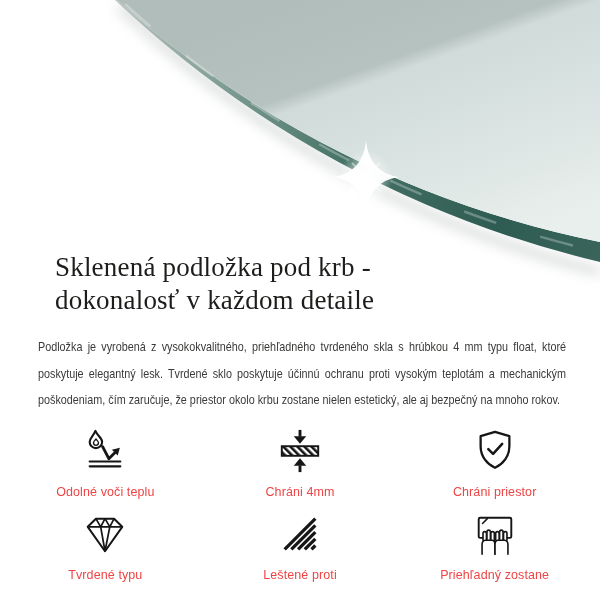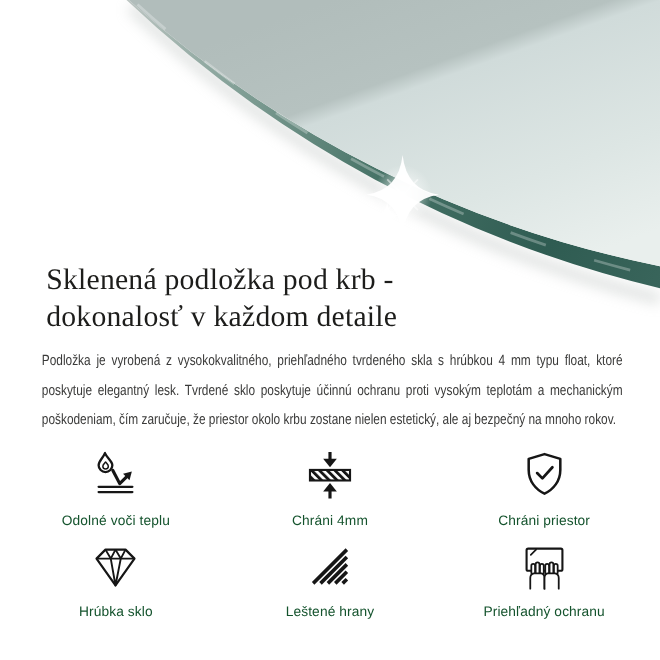--- a/index.html
+++ b/index.html
@@ -3,37 +3,37 @@
 <meta charset="utf-8">
 <style>
   html,body { margin:0; padding:0; background:#ffffff; }
   .page {
     position:relative; width:600px; height:600px; overflow:hidden;
     background:#ffffff; font-family:"Liberation Sans", sans-serif;
   }
   .hero { position:absolute; top:0; left:0; width:600px; height:310px; }
   .content { position:relative; padding:234px 0 0 38px; }
   .title {
-    margin:4px; max-width:430px;
+    margin:17px; max-width:430px;
     font-family:"Liberation Serif", serif; font-weight:400;
     font-size:27px; line-height:33px; color:#1d1d1b; letter-spacing:0.2px;
   }
   .desc {
     margin:11px 0 0 0; width:660px;
     transform:scaleX(0.8); transform-origin:0 0;
     font-size:13.5px; line-height:26.5px; color:#3a3a39;
     text-align:justify;
   }
   .features {
     margin:14px 0 0 -30px; width:584px;
     display:grid; grid-template-columns:repeat(3,1fr); row-gap:12px;
   }
   .feature { display:flex; flex-direction:column; align-items:center; }
   .icon-box { height:46px; display:flex; align-items:center; justify-content:center; }
-  .feature .label { margin-top:11px; font-size:12.5px; color:#14532d; letter-spacing:0.1px; }
+  .feature .label { margin-top:11px; font-size:12.5px; color:#ef4444; letter-spacing:0.1px; }
   .icon-box svg { display:block; }
 </style>
 </head>
 <body>
 
 <div class="page">
 
   <div class="hero">
     <svg width="600" height="310" viewBox="0 0 600 310" aria-hidden="true">
       <defs>
@@ -130,51 +130,51 @@
       </div>
 
       <div class="feature">
         <div class="icon-box">
           <svg width="46" height="46" viewBox="0 0 48 48" fill="none" stroke="#161616" stroke-width="2.1" stroke-linejoin="round">
             <path d="M 14.5 8 H 33.5 L 42 16.5 L 24 42 L 6 16.5 Z"></path>
             <path d="M 6 16.5 H 42" stroke-width="1.8"></path>
             <path d="M 14.5 8 L 19.5 16.5 L 24 42 M 24 8 L 19.5 16.5 M 24 8 L 29 16.5 L 24 42 M 33.5 8 L 29 16.5" stroke-width="1.8"></path>
           </svg>
         </div>
-        <div class="label">Hrúbka sklo</div>
+        <div class="label">Tvrdené typu</div>
       </div>
 
       <div class="feature">
         <div class="icon-box">
           <svg width="46" height="46" viewBox="0 0 48 48" stroke="#161616" stroke-width="3.4" stroke-linecap="butt">
             <path d="M 8 40 L 40 8"></path>
             <path d="M 15 40 L 40 15"></path>
             <path d="M 22 40 L 40 22"></path>
             <path d="M 29 40 L 40 29"></path>
             <path d="M 36 40 L 40 36"></path>
           </svg>
         </div>
-        <div class="label">Leštené hrany</div>
+        <div class="label">Leštené proti</div>
       </div>
 
       <div class="feature">
         <div class="icon-box">
           <svg width="46" height="46" viewBox="0 0 48 48" fill="none" stroke="#161616" stroke-width="2" stroke-linejoin="round" stroke-linecap="round">
             <rect x="7" y="7" width="34" height="21" rx="1.5"></rect>
             <path d="M 11 13 L 16 8" stroke-width="1.6"></path>
             <g fill="#ffffff" stroke-width="1.7">
               <rect x="11.5" y="21.5" width="3.6" height="10" rx="1.8"></rect>
               <rect x="15.6" y="20" width="3.6" height="11.5" rx="1.8"></rect>
               <rect x="19.7" y="21.5" width="3.6" height="10" rx="1.8"></rect>
               <path d="M 10.5 45 V 35 Q 10.5 31 14 30.5 L 21 30.5 Q 24 31 24 35 V 45"></path>
               <rect x="32.9" y="21.5" width="3.6" height="10" rx="1.8"></rect>
               <rect x="28.8" y="20" width="3.6" height="11.5" rx="1.8"></rect>
               <rect x="24.7" y="21.5" width="3.6" height="10" rx="1.8"></rect>
               <path d="M 37.5 45 V 35 Q 37.5 31 34 30.5 L 27 30.5 Q 24 31 24 35 V 45"></path>
             </g>
           </svg>
         </div>
-        <div class="label">Priehľadný ochranu</div>
+        <div class="label">Priehľadný zostane</div>
       </div>
 
     </div>
   </div>
 </div>
 
 </body></html>

